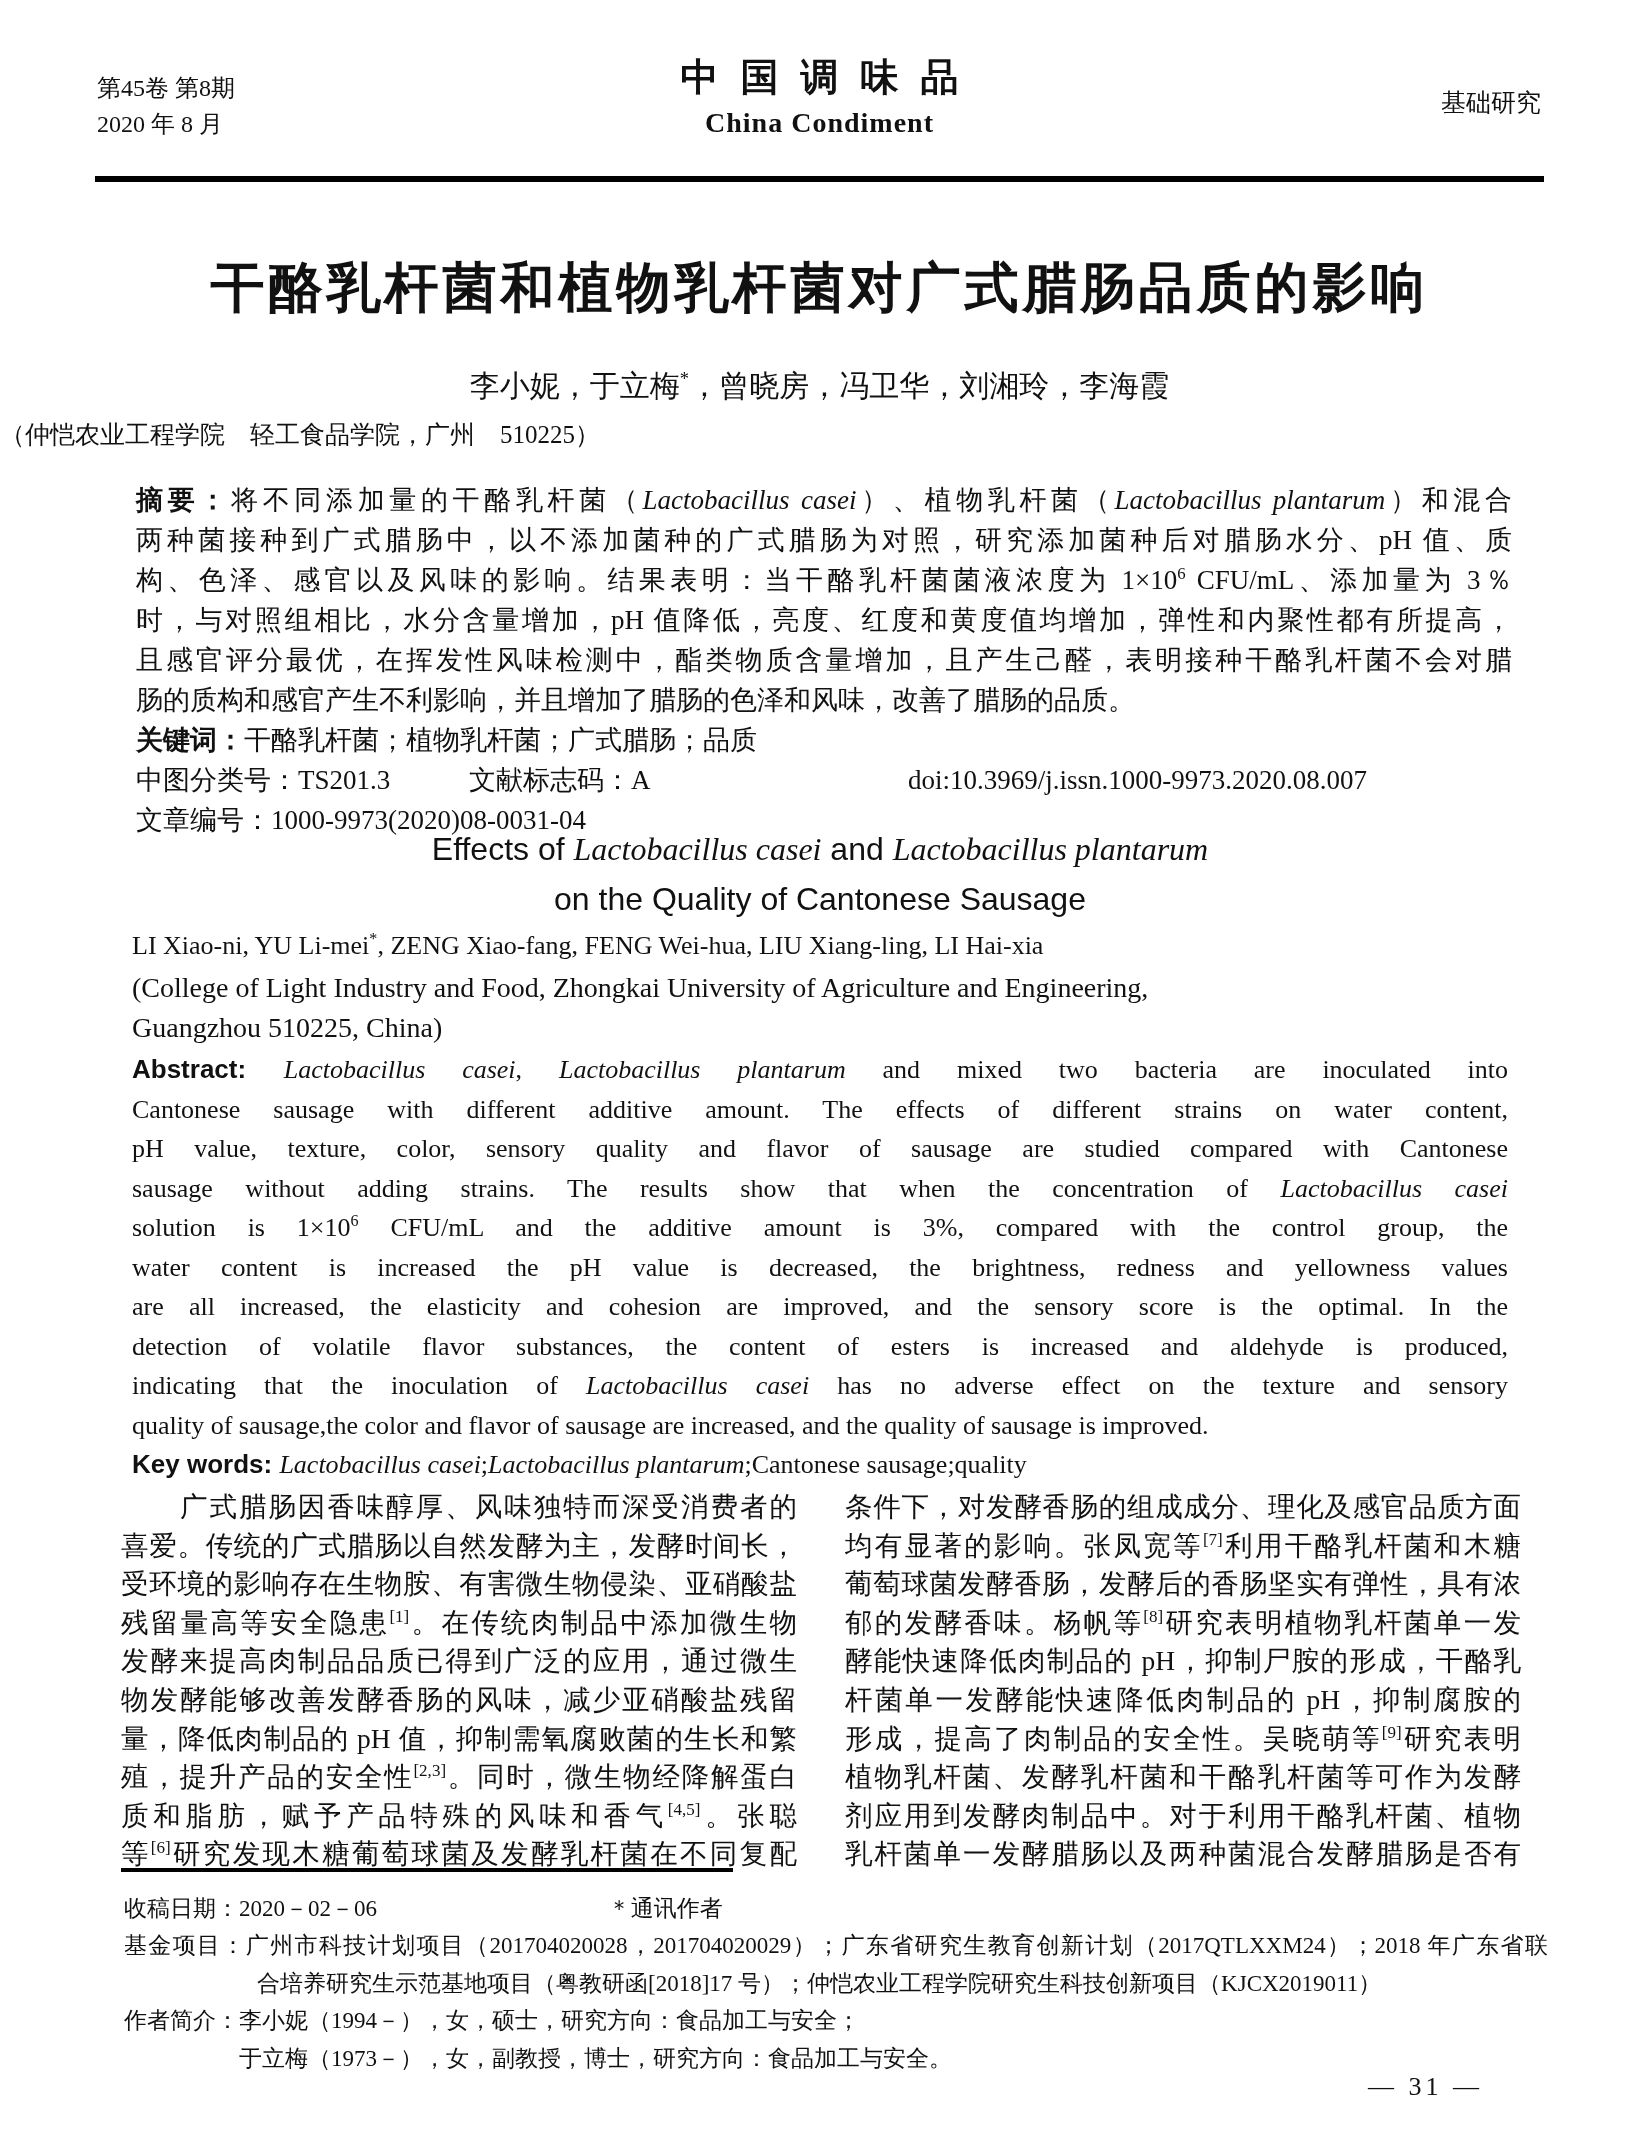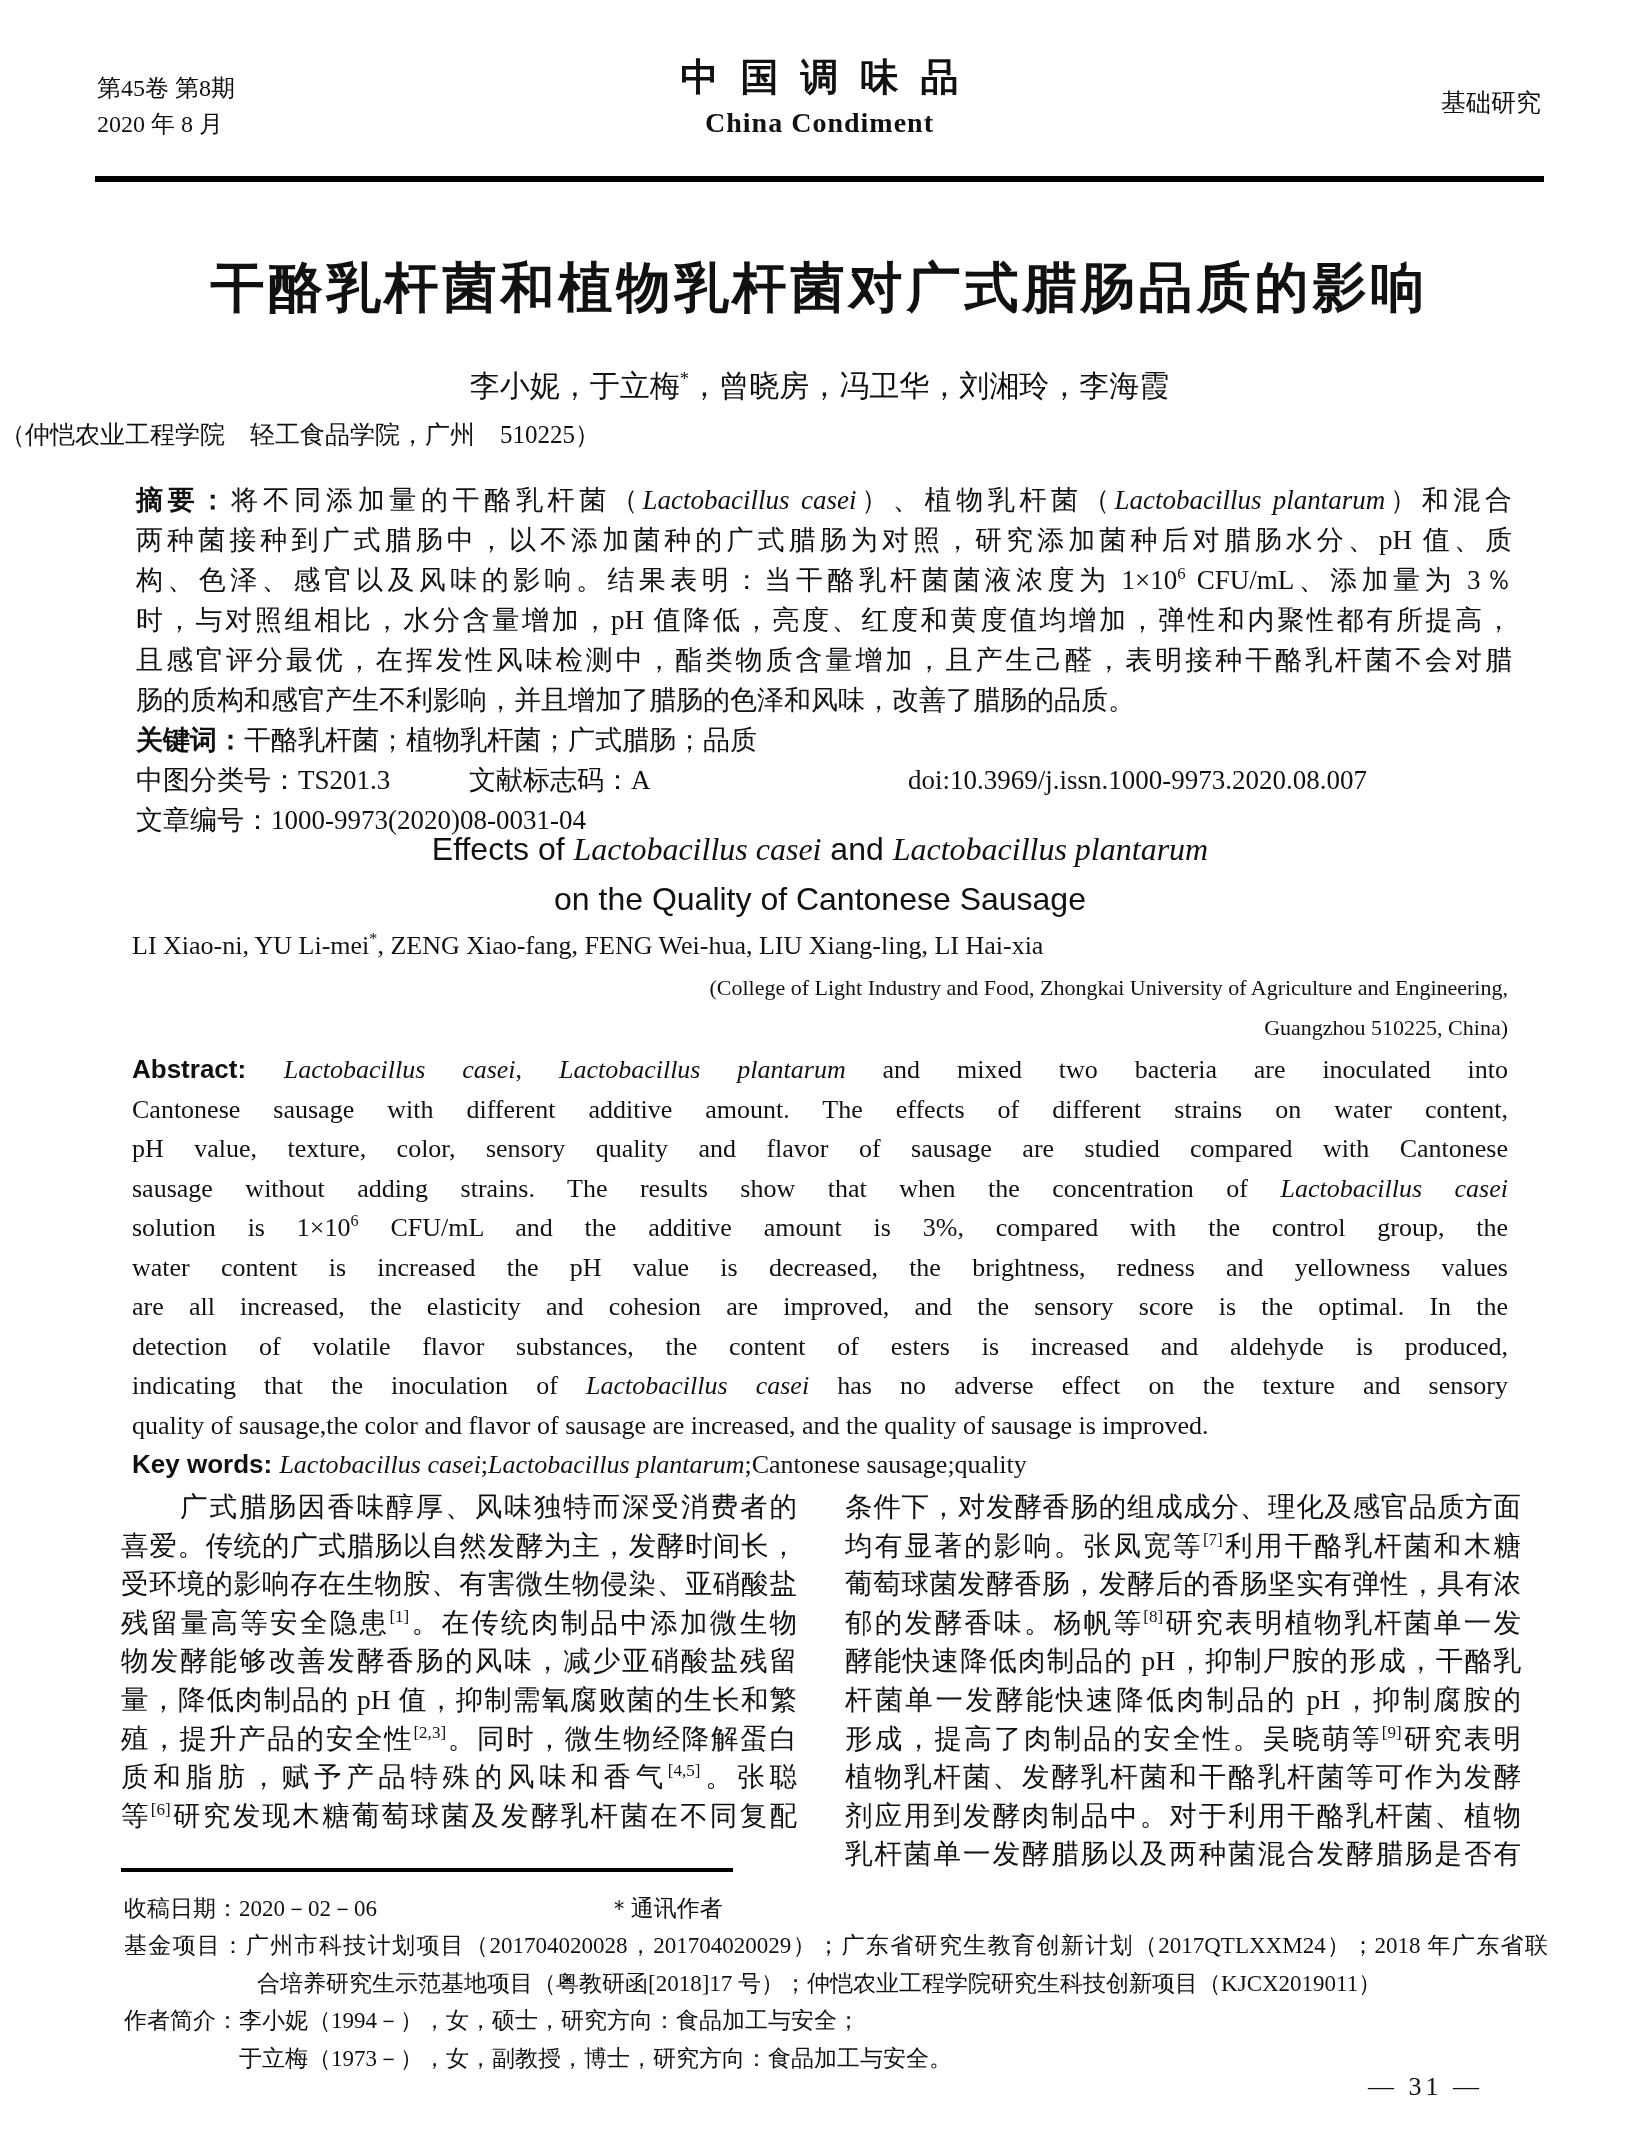--- a/index.html
+++ b/index.html
@@ -28,21 +28,21 @@
   .cn-abs{position:absolute;top:480px;left:136px;width:1376px;font-size:27px;line-height:40px;}
   .jl{text-align:justify;text-align-last:justify;}
   .clc-line{position:relative;}
   .clc-doc{margin-left:72px;}
   .clc-doi{position:absolute;left:772px;top:0;}
   
   .en-block{position:absolute;top:824px;left:132px;width:1376px;}
   .en-title{ text-align:center;font-family:"Liberation Sans","DejaVu Sans",sans-serif;font-size:32px;line-height:50px;}
   .en-title .sg-i{font-family:"Liberation Serif","DejaVu Serif",serif;}
   .en-authors{text-align:left;font-size:26px;line-height:44px;}
-  .en-affil{text-align:right;font-size:22px;line-height:40px;}
+  .en-affil{text-align:left;font-size:28px;line-height:40px;}
   .en-abs{font-size:26px;line-height:39.5px;margin-top:2px;}
   
   .columns{position:absolute;top:1488px;left:121px;width:1400px;display:flex;gap:48px;}
   .col{width:676px;font-size:27.5px;line-height:38.6px;}
   
   .fn-rule{position:absolute;top:1868px;left:121px;width:612px;height:4px;background:#000;}
   .fn{position:absolute;top:1890px;left:124px;width:1424px;font-size:23px;line-height:37.4px;}
   .fn-recv{display:inline-block;width:478px;}
   .fn-indent{padding-left:133px;}
   .fn-indent2{padding-left:115px;}
@@ -109,20 +109,21 @@
       <div><span class="sg-b">Key words: </span><span class="sg-i">Lactobacillus casei</span><span>;</span><span class="sg-i">Lactobacillus plantarum</span><span>;Cantonese sausage;quality</span></div>
     </div>
   </div>
 
   <div class="columns">
     <div class="col">
       <div class="jl"><span>　　广式腊肠因香味醇厚、风味独特而深受消费者的</span></div>
       <div class="jl"><span>喜爱。传统的广式腊肠以自然发酵为主，发酵时间长，</span></div>
       <div class="jl"><span>受环境的影响存在生物胺、有害微生物侵染、亚硝酸盐</span></div>
       <div class="jl"><span>残留量高等安全隐患</span><span class="sg-sup">[1]</span><span>。在传统肉制品中添加微生物</span></div>
+      <div class="jl"><span>发酵来提高肉制品品质已得到广泛的应用，通过微生</span></div>
       <div class="jl"><span>物发酵能够改善发酵香肠的风味，减少亚硝酸盐残留</span></div>
       <div class="jl"><span>量，降低肉制品的 pH 值，抑制需氧腐败菌的生长和繁</span></div>
       <div class="jl"><span>殖，提升产品的安全性</span><span class="sg-sup">[2,3]</span><span>。同时，微生物经降解蛋白</span></div>
       <div class="jl"><span>质和脂肪，赋予产品特殊的风味和香气</span><span class="sg-sup">[4,5]</span><span>。张聪</span></div>
       <div class="jl"><span>等</span><span class="sg-sup">[6]</span><span>研究发现木糖葡萄球菌及发酵乳杆菌在不同复配</span></div>
     </div>
     <div class="col">
       <div class="jl"><span>条件下，对发酵香肠的组成成分、理化及感官品质方面</span></div>
       <div class="jl"><span>均有显著的影响。张凤宽等</span><span class="sg-sup">[7]</span><span>利用干酪乳杆菌和木糖</span></div>
       <div class="jl"><span>葡萄球菌发酵香肠，发酵后的香肠坚实有弹性，具有浓</span></div>

